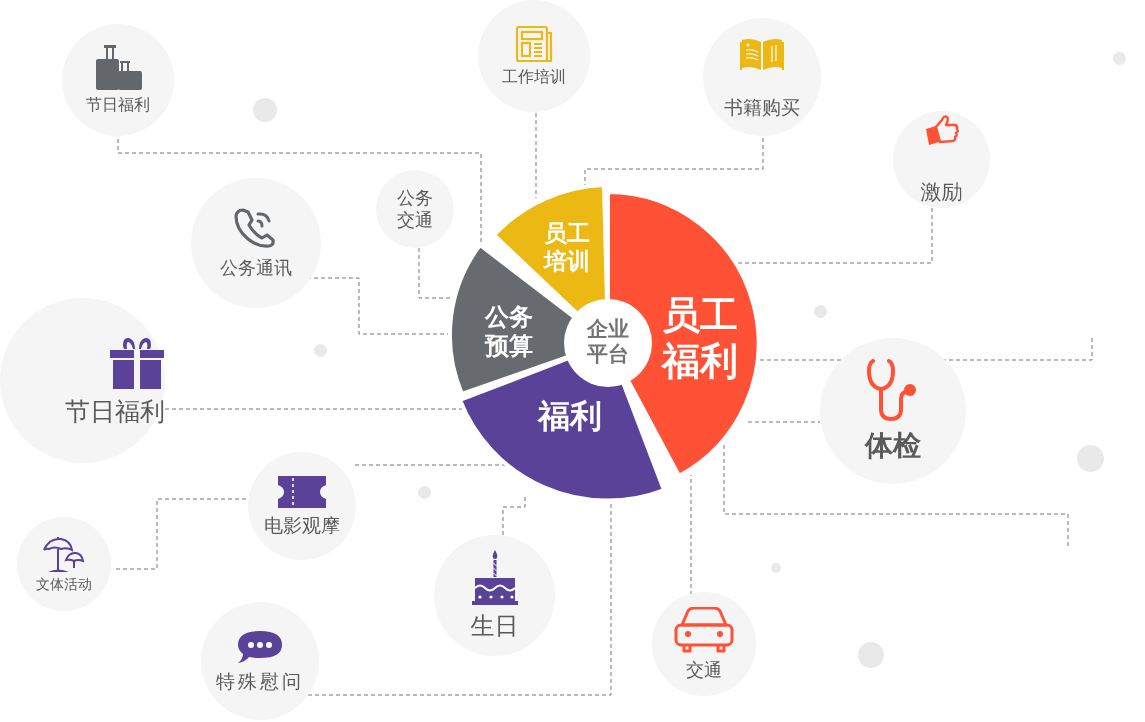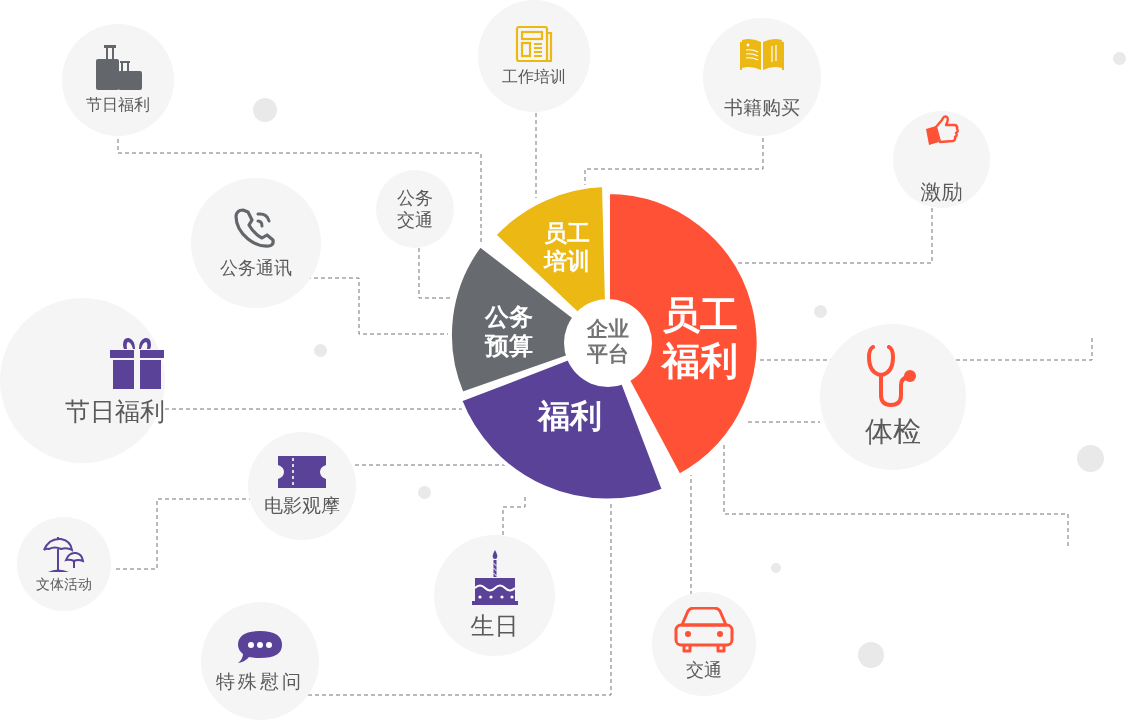--- a/index.html
+++ b/index.html
@@ -172,21 +172,21 @@
         <path d="M42 10 Q42 2 36 3 Q30 5 30 14 L32 14 Q34 7 37 7 Q39 8 38 14 L41 14 Q42 12 42 10 Z"></path>
         <rect x="1" y="15" width="24" height="8"></rect>
           <rect x="31" y="15" width="24" height="8"></rect>
         <rect x="4" y="25" width="21" height="29"></rect>
           <rect x="31" y="25" width="21" height="29"></rect>
       </g>
     </svg>
     <div class="lbl" style="font-size:25px;margin-top:6px">节日福利</div>
   </div>
 
-  <div class="node" style="left:248px;top:432px;width:108px;height:108px;">
+  <div class="node" style="left:248px;top:452px;width:108px;height:108px;">
     <svg width="48" height="32" viewBox="0 0 48 32">
       <path d="M0 0 H48 V9 Q42 11 42 16 Q42 21 48 23 V32 H0 V23 Q6 21 6 16 Q6 11 0 9 Z" fill="#5a4299"></path>
       <path d="M15 2 V30" stroke="#fff" stroke-width="1.6" stroke-dasharray="3,3"></path>
     </svg>
     <div class="lbl" style="font-size:19px;margin-top:6px">电影观摩</div>
   </div>
 
   <div class="node" style="left:17px;top:517px;width:94px;height:94px;">
     <svg width="46" height="38" viewBox="0 0 46 38">
       <g fill="none" stroke="#5a4299" stroke-width="2">
@@ -243,21 +243,21 @@
         <path d="M10 38 V44 H16 V38 M44 38 V44 H50 V38"></path>
       </g>
       <g fill="#ff5136">
           <circle cx="14" cy="27" r="3"></circle>
           <circle cx="46" cy="27" r="3"></circle>
         </g>
     </svg>
     <div class="lbl" style="font-size:18px;margin-top:6px">交通</div>
   </div>
 
-  <div class="node" style="left:820px;top:324px;width:146px;height:146px;">
+  <div class="node" style="left:820px;top:338px;width:146px;height:146px;font-weight:bold;">
     <svg width="52" height="64" viewBox="0 0 52 64">
       <g fill="none" stroke="#ff5136" stroke-width="4" stroke-linecap="round" stroke-linejoin="round">
         <path d="M6 2 Q2 4 2 12 Q2 28 14 30 Q26 28 26 12 Q26 4 22 2"></path>
         <path d="M14 30 V50 Q14 60 24 60 Q34 60 34 50 V40 Q34 34 40 32"></path>
       </g>
       <circle cx="43" cy="31" r="6" fill="#ff5136"></circle>
     </svg>
     <div class="lbl" style="font-size:28px;margin-top:6px">体检</div>
   </div>
 

